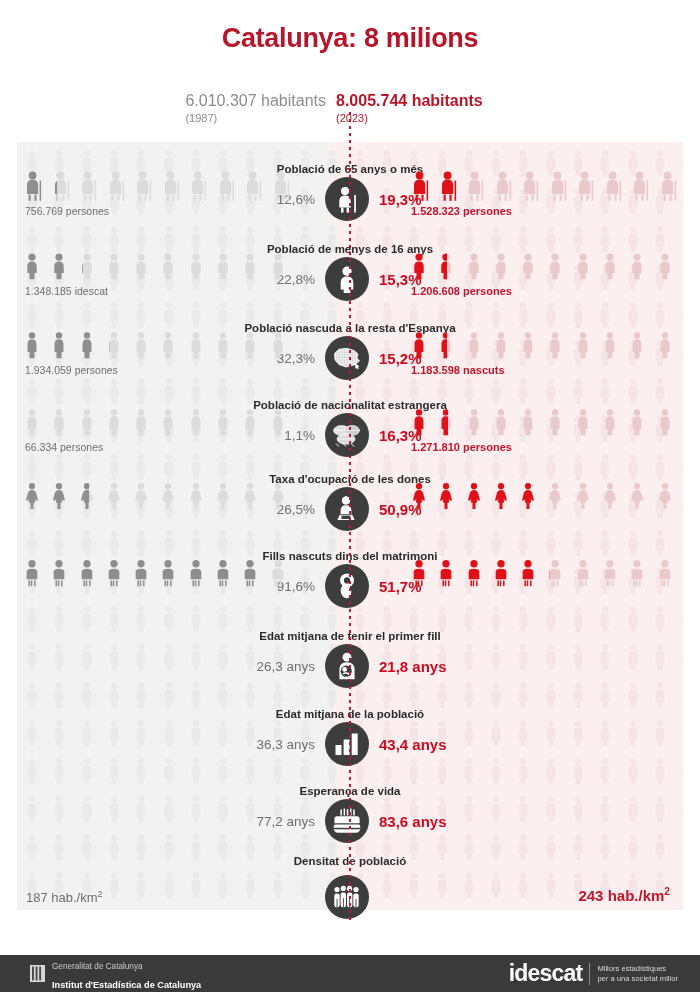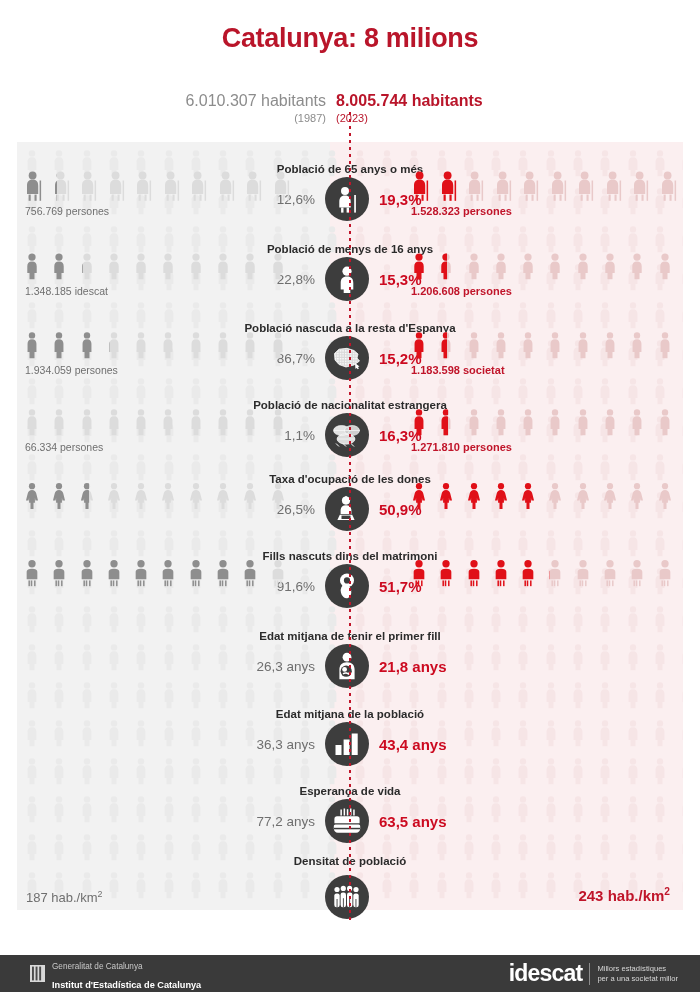--- a/index.html
+++ b/index.html
@@ -19,21 +19,21 @@
     font-size: 27px; letter-spacing: -0.3px; padding-top: 23px;
   }
   .subtitle {
     text-align: center; color: #5a5a5a; font-size: 20px;
     font-weight: normal; padding-top: 4px;
   }
   .hdr-stats {
     position: absolute; left: 0; top: 92px; width: 700px; height: 46px;
   }
   .hdr-left {
-    position: absolute; right: 374px; top: 0; text-align: right;
+    position: absolute; right: 374px; top: 0; 
     color: #8c8c8c; white-space: nowrap;
   }
   .hdr-left .big { font-size: 16px; color: #8c8c8c; }
   .hdr-left .yr  { font-size: 11px; color: #8c8c8c; display:block; margin-top: 2px;}
   .hdr-right {
     position: absolute; left: 336px; top: 0; text-align: left;
     color: #b9152a; white-space: nowrap;
   }
   .hdr-right .big { font-size: 16px; font-weight: bold; color: #b9152a; }
   .hdr-right .yr  { font-size: 11px; color: #b9152a; display:block; margin-top: 2px;}
@@ -2666,21 +2666,21 @@
             <circle cx="9" cy="5" r="4.1" fill="#e9c9c9"></circle>
             <path d="M9 10c-3.6 0-5.3 2-5.3 5.3v7.6h2.5v7.1h5.6v-7.1h2.5v-7.6C14.3 12 12.6 10 9 10z" fill="#e9c9c9"></path>
           </svg>
         </span>
       </div>
       <div class="lbl-old" style="top:285px">1.348.185 idescat</div>
       <div class="lbl-new" style="top:285px">1.206.608 persones</div>
       <div class="row" style="top:322px">
        <div class="row-title">Població nascuda a la resta d'Espanya</div>
        <div class="row-center">
-         <div class="pct-old">86,7%</div>
+         <div class="pct-old">32,3%</div>
          <div class="badge">
             <svg width="30" height="26" viewBox="0 0 30 26">
               <defs>
                 <pattern id="gp" width="2.6" height="2.6" patternUnits="userSpaceOnUse">
                   <rect width="2.6" height="2.6" fill="#d9d9d9"></rect>
                   <rect width="1.4" height="1.4" fill="#ffffff"></rect>
                 </pattern>
               </defs>
               <path d="M2.5 8.5 L7 4.2 L15 3.3 L22 5.5 L26 9 L25 13 L27.5 16 L22 20 L14 22 L7 19.5 L3 15z" fill="url(#gp)" stroke="#ffffff" stroke-width="0.8"></path>
               <path d="M23 18 l4.5 3.6 l-1.6 0.5 l1 1.4 -1.2 0.8 -1 -1.4 -1.3 0.9z" fill="#ffffff"></path>
@@ -2819,21 +2819,21 @@
           </svg>
         </span>
         <span style="margin-right:0px">
           <svg width="16" height="30" viewBox="0 0 18 30">
             <circle cx="9" cy="4.2" r="3.6" fill="#e9c9c9"></circle>
             <path d="M9 8.6c-3.4 0-5 1.9-5 5.1v9.1h2.2v7.1h5.6v-7.1H14v-9.1c0-3.2-1.6-5.1-5-5.1z" fill="#e9c9c9"></path>
           </svg>
         </span>
       </div>
       <div class="lbl-old" style="top:364px">1.934.059 persones</div>
-      <div class="lbl-new" style="top:364px">1.183.598 societat</div>
+      <div class="lbl-new" style="top:364px">1.183.598 nascuts</div>
       <div class="row" style="top:399px">
        <div class="row-title">Població de nacionalitat estrangera</div>
        <div class="row-center">
          <div class="pct-old">1,1%</div>
          <div class="badge">
             <svg width="30" height="26" viewBox="0 0 30 26">
               <ellipse cx="9.5" cy="8.5" rx="8" ry="5" fill="#e2e2e2"></ellipse>
               <ellipse cx="20" cy="8.5" rx="7.5" ry="5" fill="#cfcfcf"></ellipse>
               <ellipse cx="14" cy="17" rx="9" ry="5.2" fill="#dcdcdc"></ellipse>
               <g stroke="#ffffff" stroke-width="0.6" fill="none">
@@ -3419,21 +3419,21 @@
                 <rect x="13.8" y="1.2" width="1.5" height="6.3"></rect>
                 <rect x="17" y="0.5" width="1.5" height="7"></rect>
                 <rect x="20.2" y="1.5" width="1.5" height="6"></rect>
               </g>
               <path d="M4 8.2h20c1.6 0 2.6 1 2.6 2.6v4.4H1.4v-4.4C1.4 9.2 2.4 8.2 4 8.2z" fill="#ffffff"></path>
               <path d="M1.4 16.4h25.2v3.2H1.4z" fill="#3d3d3d"></path>
               <path d="M2.4 16.6h23.2c1 0 1.6 0.8 1.6 1.8v2.4c0 2.2-1.8 4-4 4H4.8c-2.2 0-4-1.8-4-4v-2.4c0-1 0.6-1.8 1.6-1.8z" fill="#ffffff"></path>
               <path d="M1 19.8h26v1.5H1z" fill="#3d3d3d"></path>
             </svg>
           </div>
-         <div class="pct-new">63,5 anys</div>
+         <div class="pct-new">83,6 anys</div>
        </div>
      </div>
       <div class="row" style="top:855px">
        <div class="row-title">Densitat de població</div>
        <div class="row-center" style="top:20px">
          <div class="pct-old"></div>
          <div class="badge">
             <svg width="30" height="26" viewBox="0 0 30 26">
               <g fill="#ffffff">
                 <circle cx="5" cy="5.5" r="2.6"></circle>

